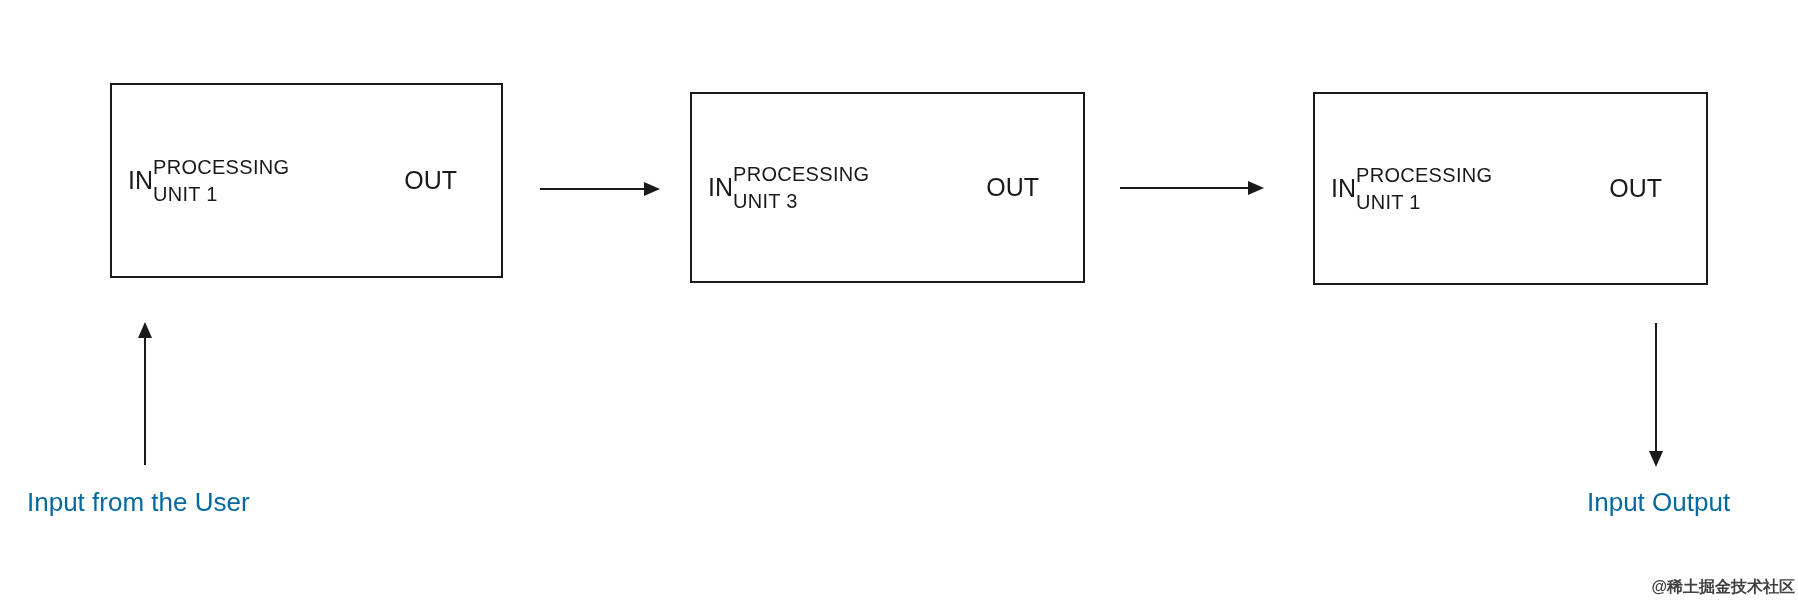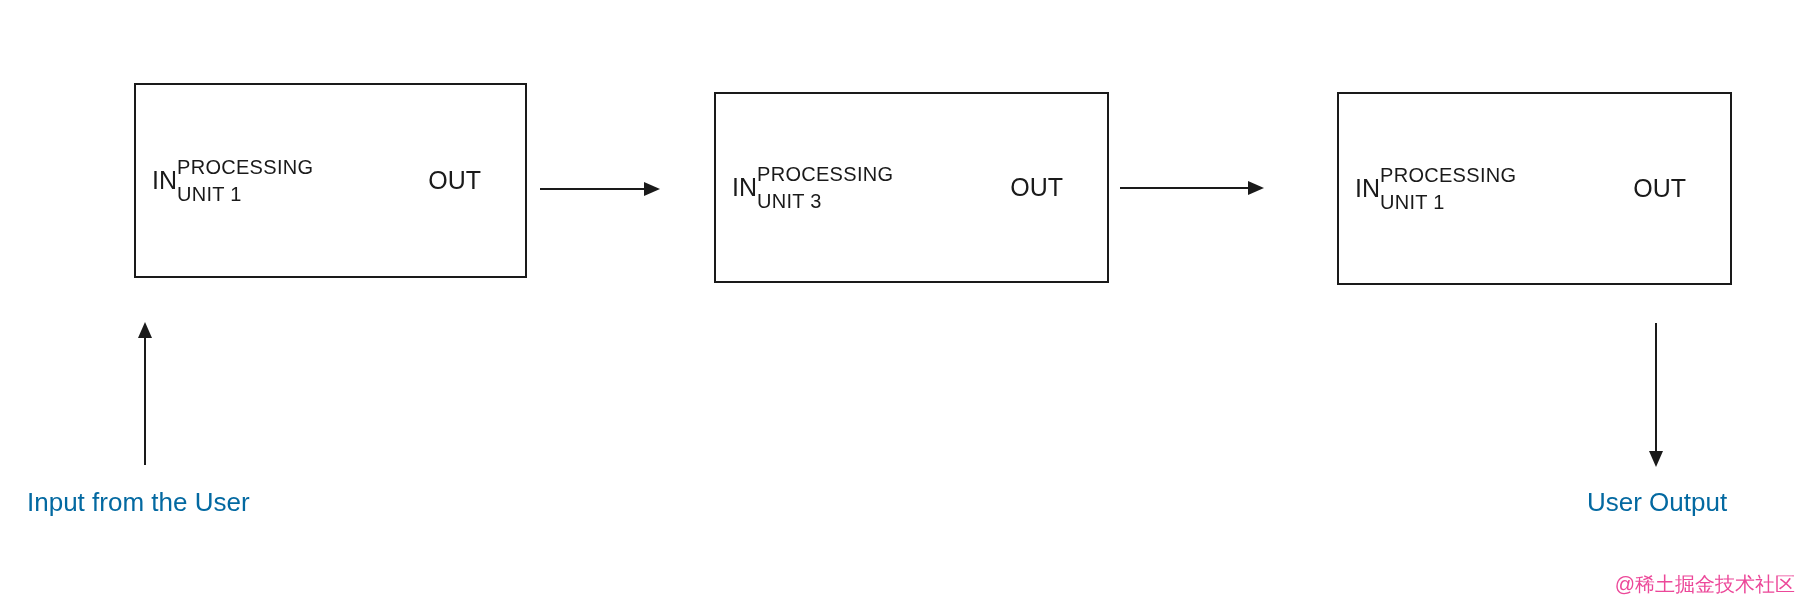--- a/index.html
+++ b/index.html
@@ -17,21 +17,20 @@
   }
   .unit-box {
     position: absolute;
     border: 2px solid #1a1a1a;
     background: #ffffff;
     display: flex;
     align-items: center;
     justify-content: space-between;
     box-sizing: border-box;
     color: #1a1a1a;
-    margin-left: 24px;
   }
   .unit-box .in-label {
     font-size: 25px;
     padding-left: 16px;
     white-space: nowrap;
   }
   .unit-box .out-label {
     font-size: 25px;
     padding-right: 44px;
     white-space: nowrap;
@@ -63,23 +62,24 @@
     color: #0369a1;
     white-space: nowrap;
   }
   #input-label { left: 27px; top: 487px; }
   #output-label { left: 1587px; top: 487px; }
 
   #watermark {
     position: absolute;
     right: 3px;
     bottom: 7px;
-    font-size: 20px;
-    color: #ec4899;
+    font-size: 16px;
+    color: #404040;
     white-space: nowrap;
+    font-weight: bold;
   }
 </style>
 </head>
 <body>
 
 <div id="canvas">
 
   <div class="unit-box" id="box-1">
     <span class="in-label">IN</span>
     <span class="unit-title">
@@ -120,17 +120,17 @@
       <line x1="145" y1="465" x2="145" y2="337"></line>
       <polygon points="138,338 145,322 152,338"></polygon>
     </g>
     <g>
       <line x1="1656" y1="323" x2="1656" y2="452"></line>
       <polygon points="1649,451 1656,467 1663,451"></polygon>
     </g>
   </svg>
 
   <div class="flow-label" id="input-label">Input from the User</div>
-  <div class="flow-label" id="output-label">User Output</div>
+  <div class="flow-label" id="output-label">Input Output</div>
 
   <div id="watermark">@稀土掘金技术社区</div>
 
 </div>
 
 </body></html>

